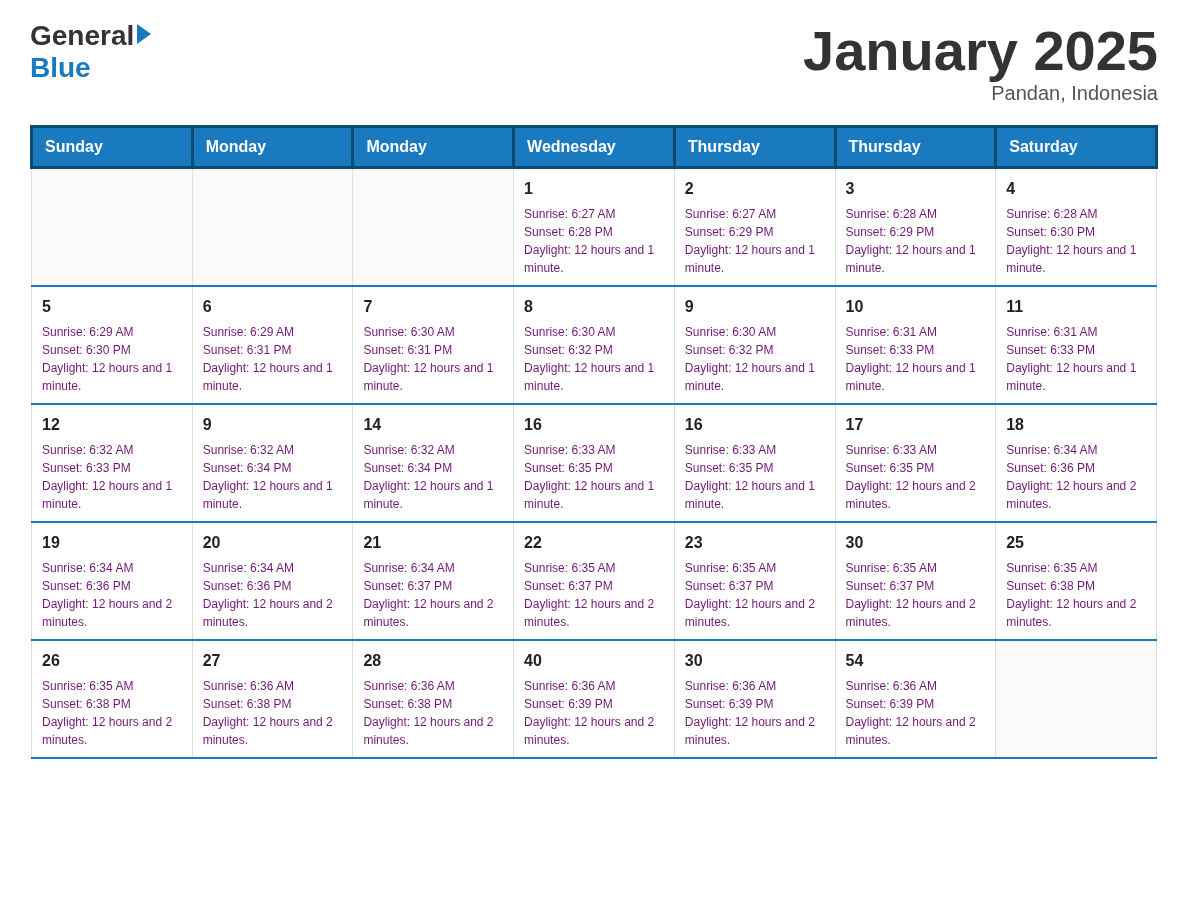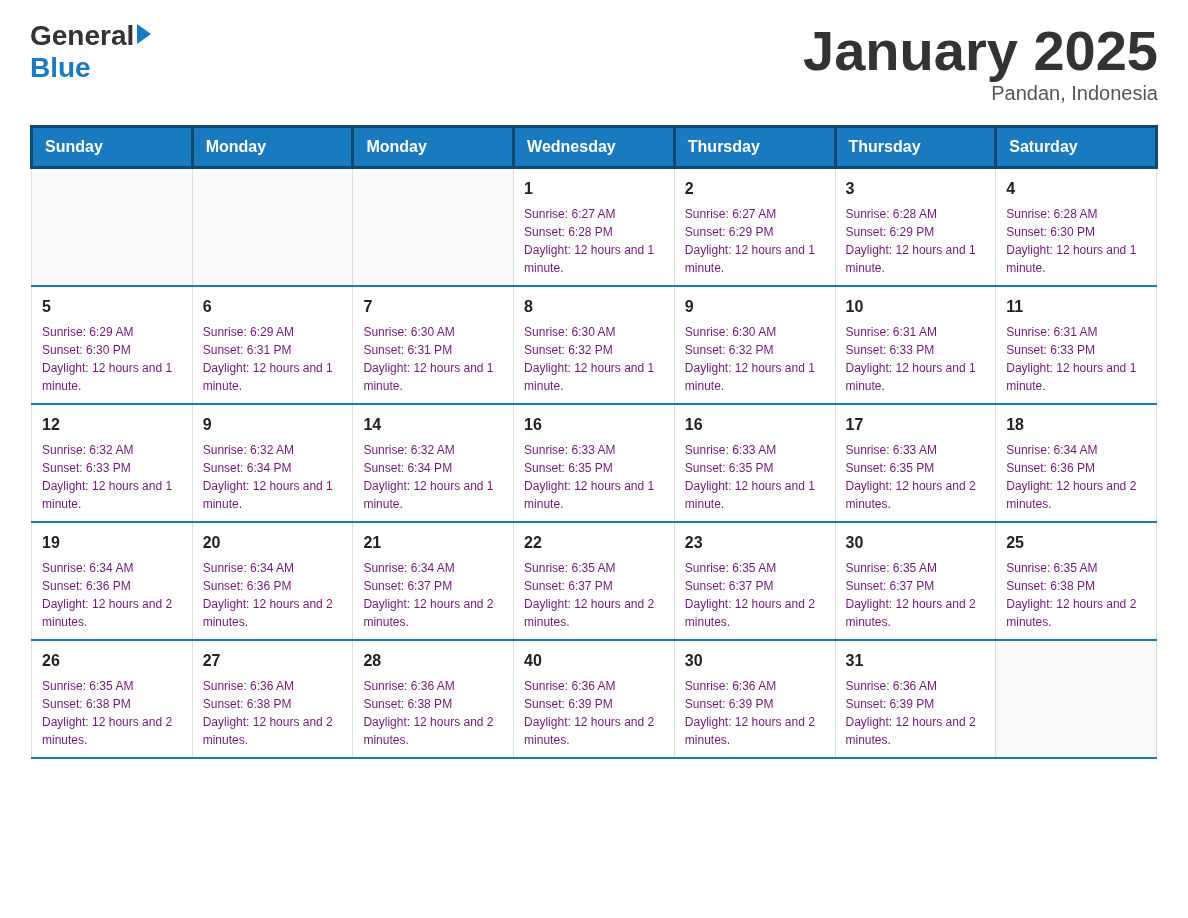--- a/index.html
+++ b/index.html
@@ -261,19 +261,19 @@
         </td>
         <td>
           <span class="day-num">40</span>
           <div class="day-info">Sunrise: 6:36 AM<br>Sunset: 6:39 PM<br>Daylight: 12 hours and 2 minutes.</div>
         </td>
         <td>
           <span class="day-num">30</span>
           <div class="day-info">Sunrise: 6:36 AM<br>Sunset: 6:39 PM<br>Daylight: 12 hours and 2 minutes.</div>
         </td>
         <td>
-          <span class="day-num">31</span>
+          <span class="day-num">54</span>
           <div class="day-info">Sunrise: 6:36 AM<br>Sunset: 6:39 PM<br>Daylight: 12 hours and 2 minutes.</div>
         </td>
         <td class="empty-cell"></td>
       </tr>
     </tbody>
 </table>
 
 </body></html>

